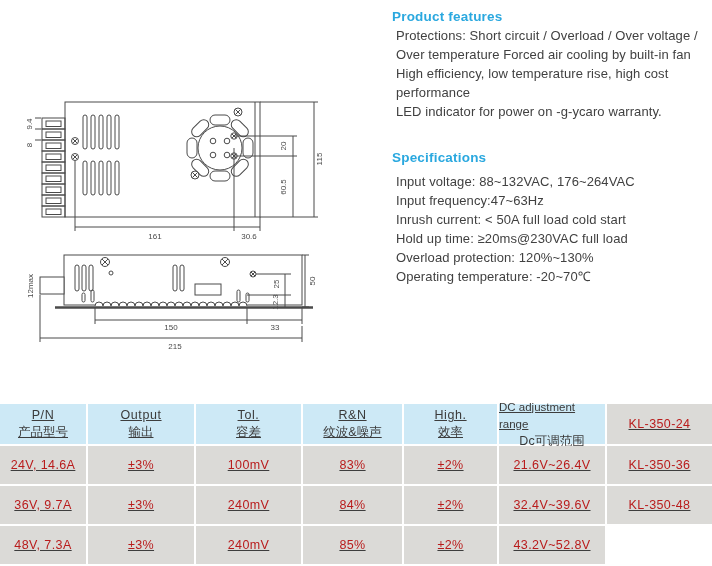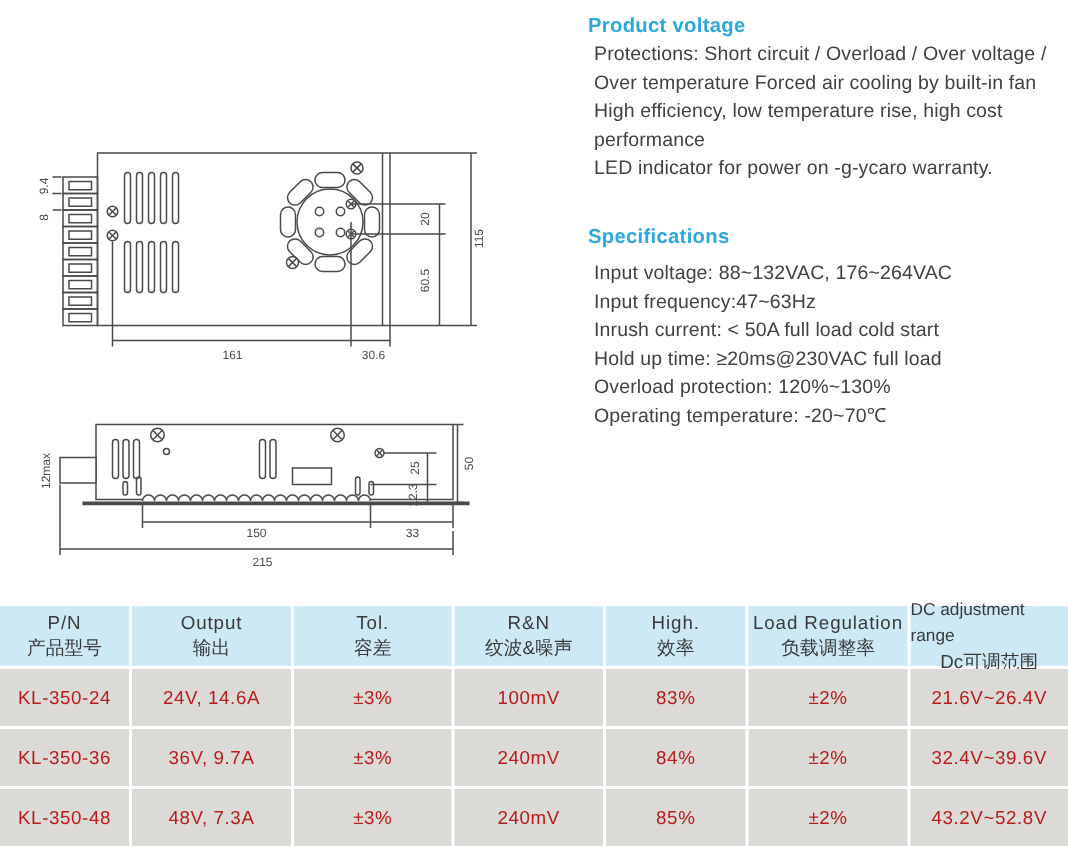--- a/index.html
+++ b/index.html
@@ -26,39 +26,39 @@
   svg text{
     font-family:"Liberation Sans", sans-serif;
     font-size:8px;fill:#4a4a4a;
   }
   
   .spec-table{
     position:absolute;left:0;top:404px;width:712px;height:162px;
     display:grid;
     grid-template-columns:86px 106px 105px 99px 93px 106px 105px;
     grid-template-rows:40px 38px 38px 38px;
-    gap:2px;background:#ffffff;
+    gap:2px;background:#ffffff;text-decoration:underline;
   }
   .spec-table .hcell{
     background:#cde9f6;display:flex;flex-direction:column;
     align-items:center;justify-content:center;
     font-size:12.5px;color:#3a3a3a;line-height:17px;
   }
   .spec-table .hcell .en{letter-spacing:.6px;}
   .spec-table .hcell .zh{font-size:12.5px;}
   .spec-table .hcell.narrow .en{font-size:11.5px;letter-spacing:0;}
   .spec-table .cell{
     background:#dbdad7;display:flex;align-items:center;justify-content:center;
     font-size:12.5px;color:#b91c1c;letter-spacing:.4px;
   }
 </style>
 </head>
 <body>
 
-<div class="section-heading" style="top:9px">Product voltage</div>
+<div class="section-heading" style="top:9px">Product features</div>
 
 <div class="text-block" style="top:26px">
   <div>Protections: Short circuit / Overload / Over voltage /</div>
   <div>Over temperature Forced air cooling by built-in fan</div>
   <div>High efficiency, low temperature rise, high cost</div>
   <div>performance</div>
   <div>LED indicator for power on -g-ycaro warranty.</div>
 </div>
 
 <div class="section-heading" style="top:150px">Specifications</div>
@@ -183,21 +183,21 @@
     <line x1="50" y1="66" x2="50" y2="136"></line>
     <line x1="209" y1="53" x2="209" y2="136"></line>
     <line x1="235" y1="122" x2="235" y2="136"></line>
     <line x1="50" y1="132" x2="235" y2="132"></line>
     <text text-anchor="middle" x="130" y="144" stroke="none" fill="#4a4a4a">161</text>
     <text text-anchor="middle" x="224" y="144" stroke="none" fill="#4a4a4a">30.6</text>
   </g>
 </svg>
 </div>
 
-<div class="drawing" style="left:25px;top:260px;width:300px;height:122px">
+<div class="drawing" style="left:25px;top:232px;width:300px;height:122px">
 <svg width="300" height="122" viewBox="0 0 300 122" fill="none" stroke="#4a4a4a" stroke-width="1">
 
   <g>
     <rect x="39" y="23" width="238" height="50" fill="#ffffff"></rect>
     <line x1="30" y1="75.5" x2="288" y2="75.5" stroke-width="2.5"></line>
   </g>
 
   <g>
     <rect x="15" y="45" width="24" height="17" fill="#ffffff"></rect>
     <text text-anchor="middle" transform="rotate(-90 8 54)" x="8" y="54" stroke="none" fill="#4a4a4a" font-size="7">12max</text>
@@ -280,24 +280,20 @@
     <span class="zh">容差</span>
   </div>
   <div class="hcell">
     <span class="en">R&amp;N</span>
     <span class="zh">纹波&amp;噪声</span>
   </div>
   <div class="hcell">
     <span class="en">High.</span>
     <span class="zh">效率</span>
   </div>
-  <div class="hcell">
-    <span class="en">Load Regulation</span>
-    <span class="zh">负载调整率</span>
-  </div>
   <div class="hcell narrow">
     <span class="en">DC adjustment range</span>
     <span class="zh">Dc可调范围</span>
   </div>
 
   <div class="cell">KL-350-24</div>
   <div class="cell">24V, 14.6A</div>
   <div class="cell">±3%</div>
   <div class="cell">100mV</div>
   <div class="cell">83%</div>

